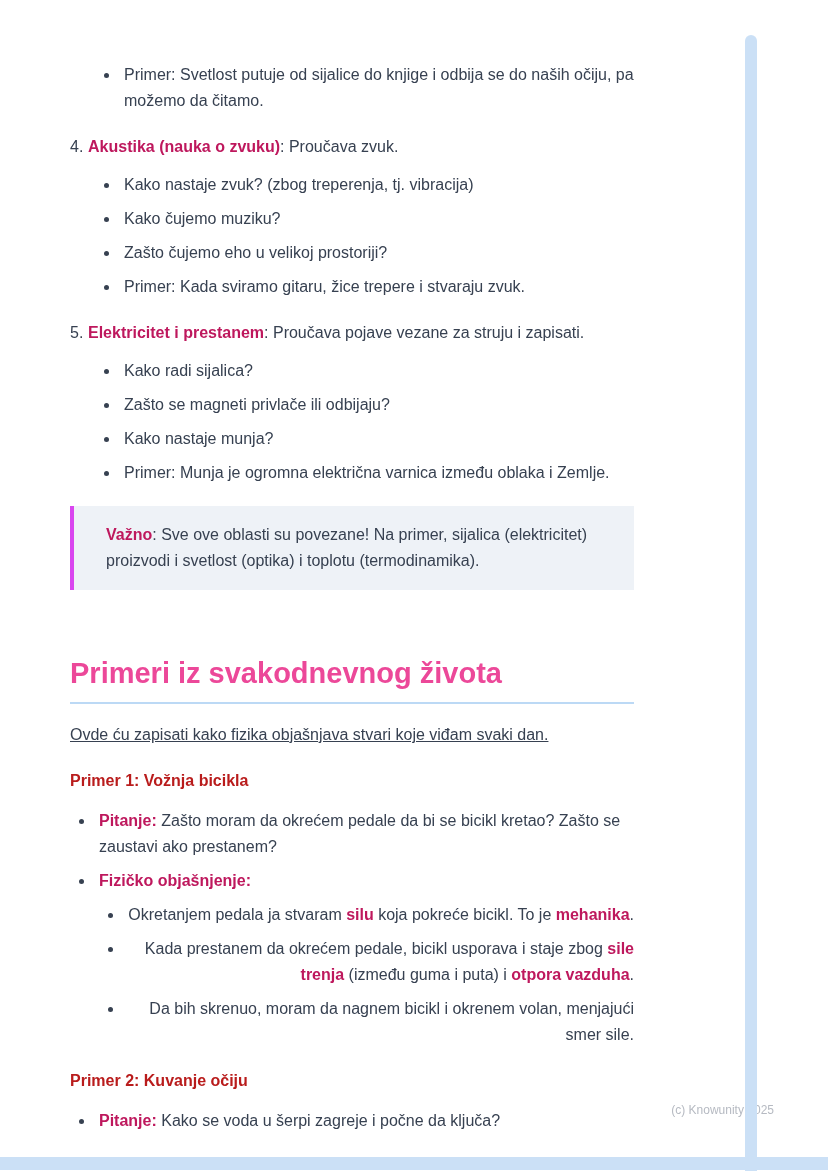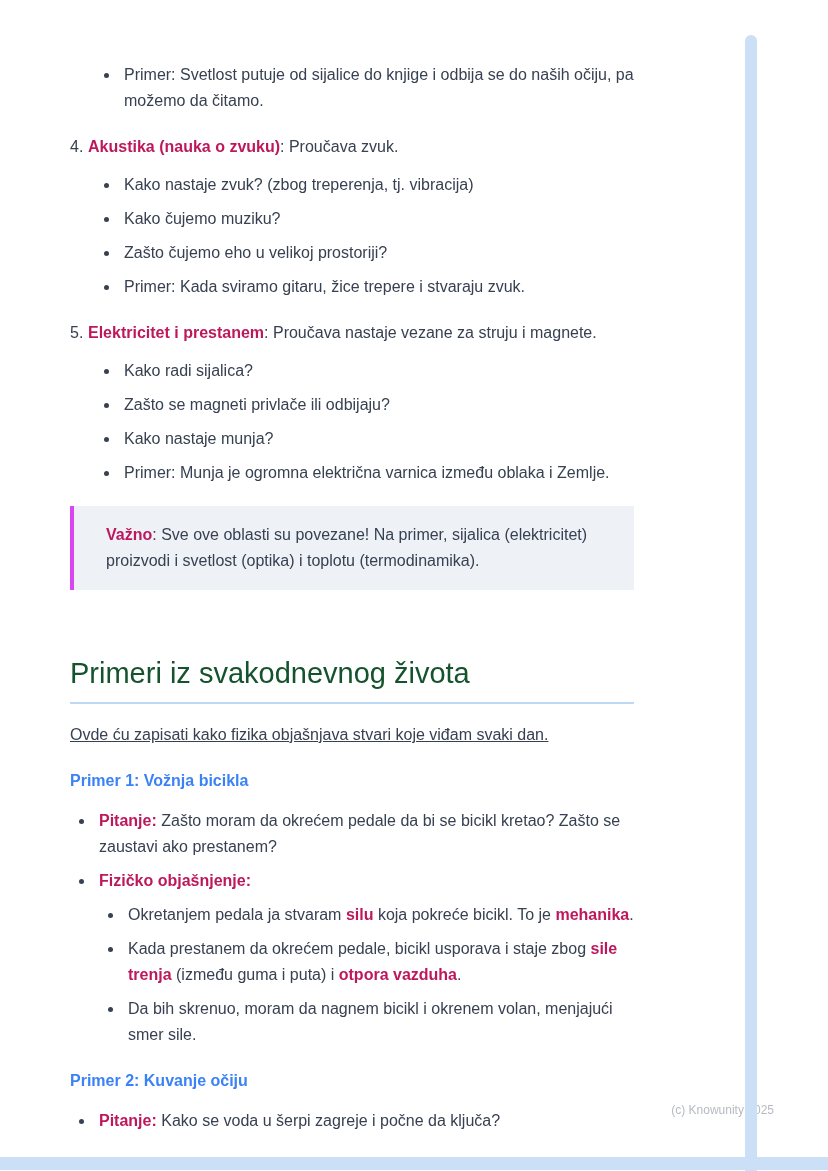--- a/index.html
+++ b/index.html
@@ -24,43 +24,43 @@
   }
   strong { font-weight: 700; color: #be185d; }
   ul.bullets {
     margin: 12px 0;
     padding: 0 0 0 50px;
     list-style: disc outside;
   }
   ul.bullets li { margin: 0; padding-left: 4px; }
   ul.bullets li + li { margin-top: 8px; }
   ul.top-level { margin: 14px 0; padding-left: 25px; }
-  ul.nested { margin: 8px 0 0 0; padding-left: 25px; }
+  ul.nested { margin: 8px 0 0 0; padding-left: 25px; text-align: right; }
   .numbered-item { margin: 20px 0; }
   .num-row { display: flex; }
   .num-row .num { width: 18px; flex-shrink: 0; }
   .numbered-item ul.bullets { margin-bottom: 12px; }
   .callout {
     margin-top: 18px;
     background: #eef2f7;
     border-left: 4px solid #d946ef;
     padding: 16px 32px;
   }
   .callout p { margin: 0; }
   h2.section-heading {
     margin: 64px 0 0 0;
     padding-bottom: 10px;
     border-bottom: 2px solid #bcd9f5;
-    color: #14532d;
+    color: #ec4899;
     font-size: 29px;
     line-height: 38px;
-    font-weight: 400;
+    font-weight: 700;
   }
   p.intro { margin: 18px 0; text-decoration: underline; }
-  p.subheading { margin: 20px 0 0 0; font-weight: 700; color: #3b82f6; }
+  p.subheading { margin: 20px 0 0 0; font-weight: 700; color: #b91c1c; }
   .watermark {
     position: absolute;
     right: 54px;
     bottom: 54px;
     font-size: 12px;
     line-height: 14px;
     color: #b6bac2;
   }
   .v-strip {
     position: absolute;
@@ -98,21 +98,21 @@
       <li><span>Kako nastaje zvuk? (zbog treperenja, tj. vibracija)</span></li>
       <li><span>Kako čujemo muziku?</span></li>
       <li><span>Zašto čujemo eho u velikoj prostoriji?</span></li>
       <li><span>Primer: Kada sviramo gitaru, žice trepere i stvaraju zvuk.</span></li>
     </ul>
   </div>
 
   <div class="numbered-item">
     <div class="num-row">
       <span class="num">5.</span>
-      <span><strong>Elektricitet i prestanem</strong><span>: Proučava nastaje vezane za struju i magnete.</span></span>
+      <span><strong>Elektricitet i prestanem</strong><span>: Proučava pojave vezane za struju i zapisati.</span></span>
     </div>
     <ul class="bullets">
       <li><span>Kako radi sijalica?</span></li>
       <li><span>Zašto se magneti privlače ili odbijaju?</span></li>
       <li><span>Kako nastaje munja?</span></li>
       <li><span>Primer: Munja je ogromna električna varnica između oblaka i Zemlje.</span></li>
     </ul>
   </div>
 
   <div class="callout">

